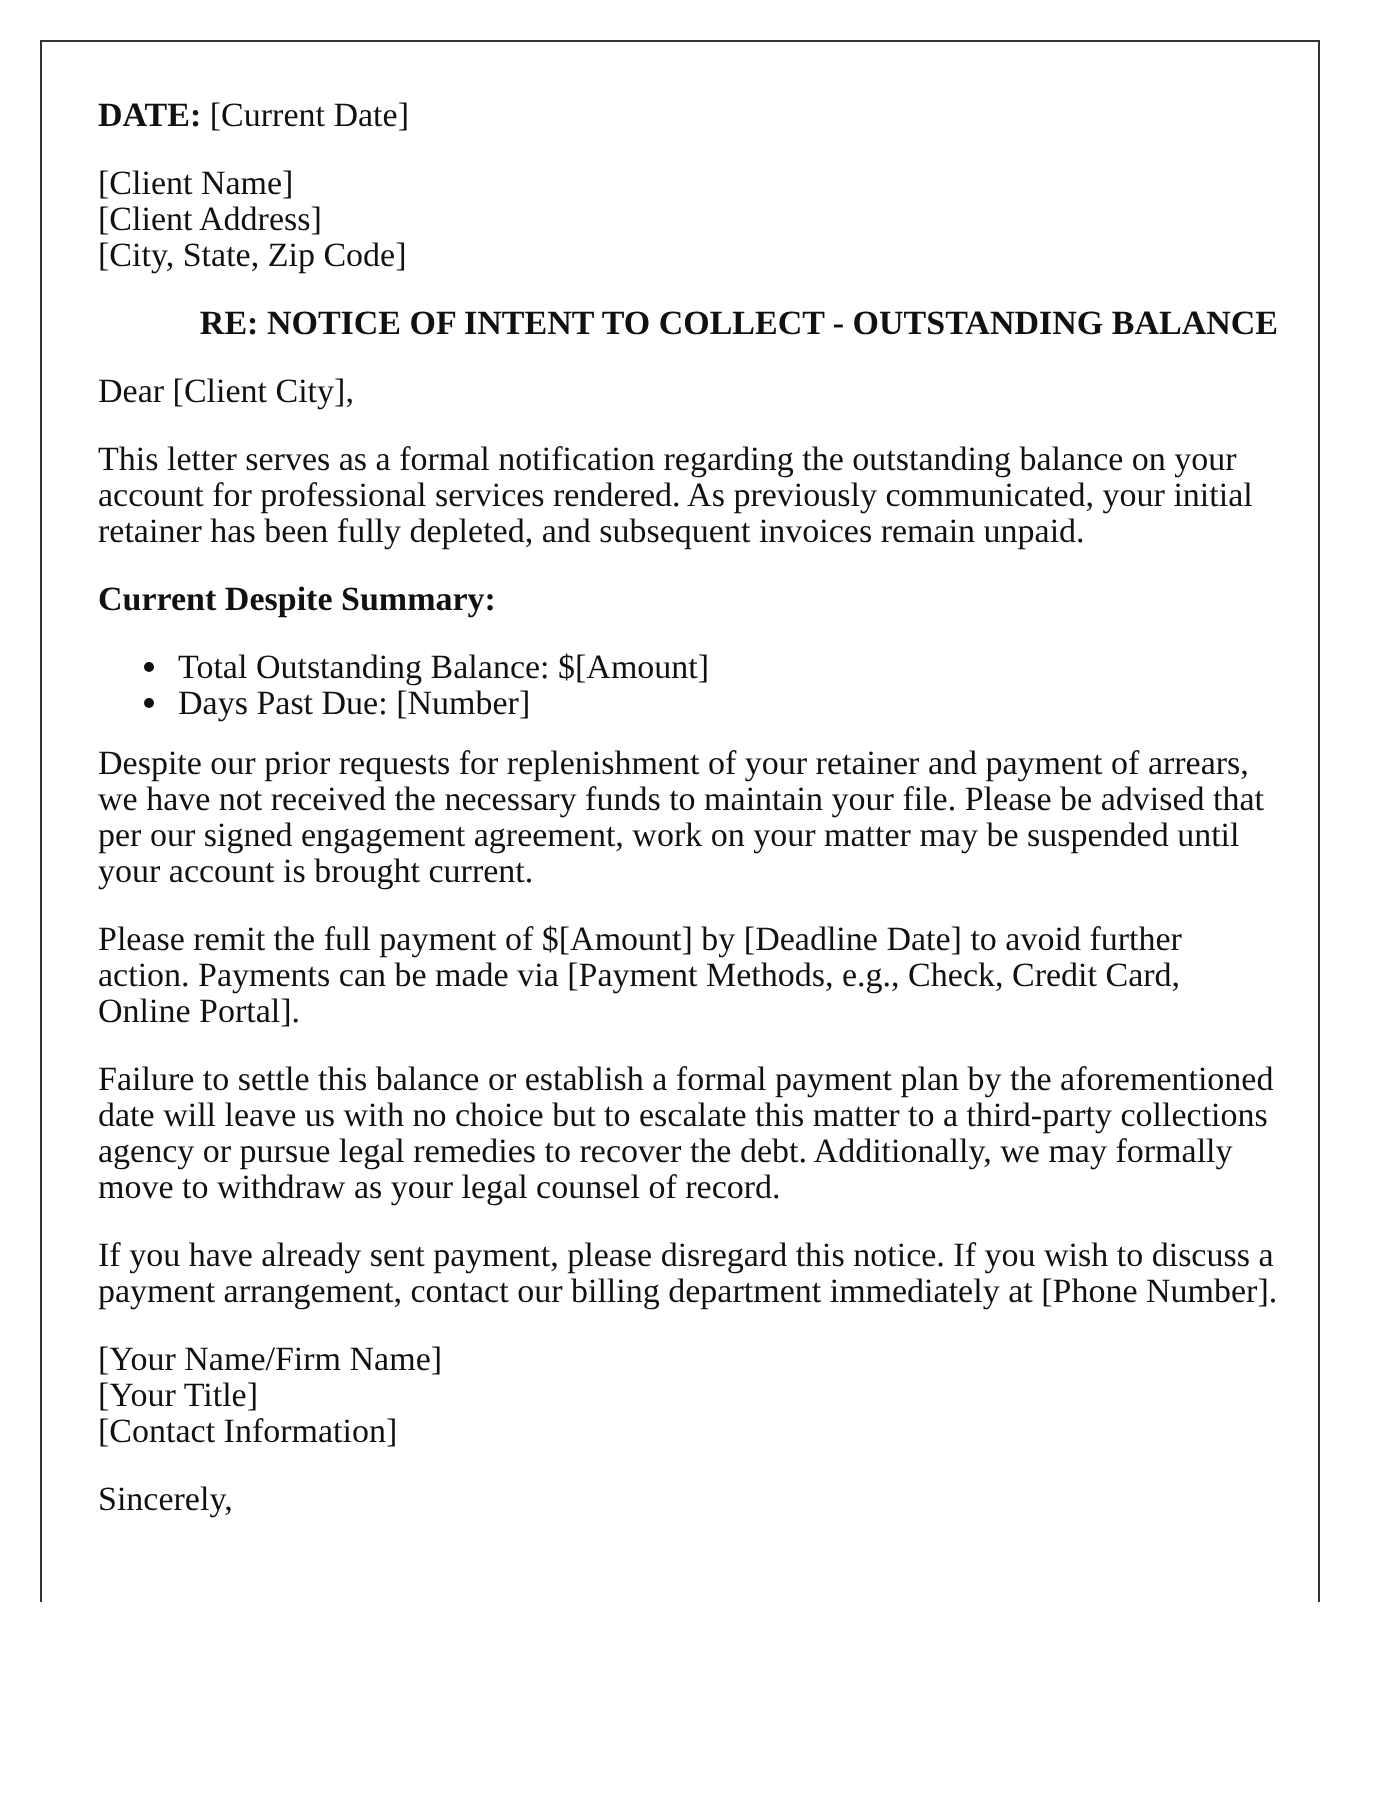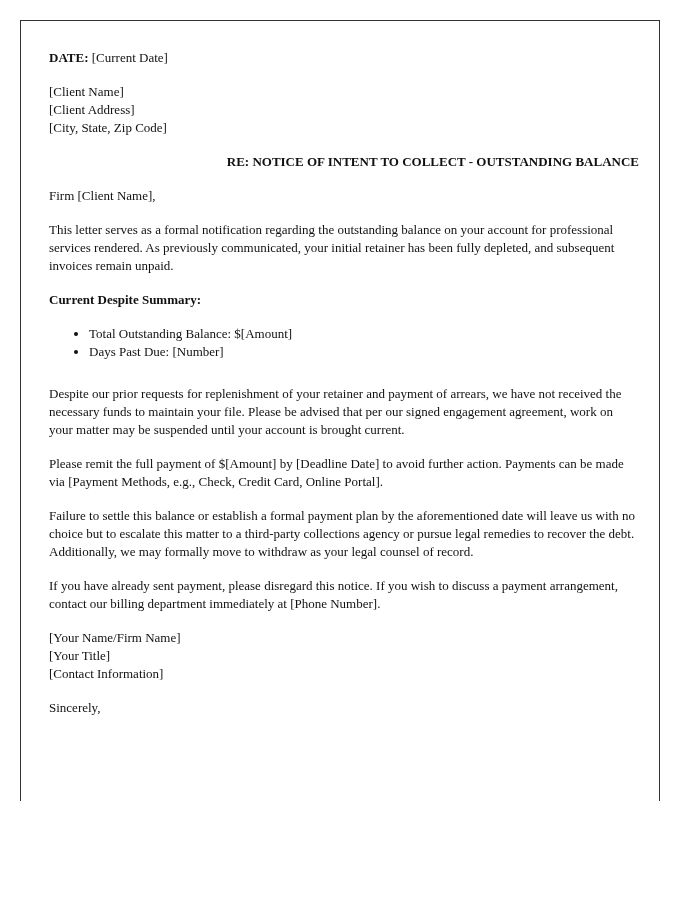--- a/index.html
+++ b/index.html
@@ -24,30 +24,30 @@
       border: 1px solid #333;
       border-bottom: none;
       box-sizing: border-box;
       overflow: hidden;
     }
     .content {
       position: absolute;
       left: 28px;
       top: 28px;
       width: 590px;
-      font-size: 13px;
+      font-size: 17px;
       line-height: 18px;
     }
     .content p {
       margin: 0 0 16px 0;
     }
     .line { display: block; }
     b, .bold { font-weight: bold; }
     ul.summary {
-      margin: 0 0 24px 0;
+      margin: 0 0 12px 0;
       padding-left: 40px;
       list-style: disc;
     }
     ul.summary li { margin: 0; }
     .re { font-weight: bold; margin-bottom: 16px; text-align: right; }
   </style>
 </head>
 <body>
 
 <div class="page">
@@ -59,21 +59,21 @@
     </p>
 
     <p>
       <span class="line">[Client Name]</span>
       <span class="line">[Client Address]</span>
       <span class="line">[City, State, Zip Code]</span>
     </p>
 
     <p class="re">RE: NOTICE OF INTENT TO COLLECT - OUTSTANDING BALANCE</p>
 
-    <p>Firm [Client Name],</p>
+    <p>Dear [Client City],</p>
 
     <p>This letter serves as a formal notification regarding the outstanding balance on your account for professional services rendered. As previously communicated, your initial retainer has been fully depleted, and subsequent invoices remain unpaid.</p>
 
     <p class="bold">Current Despite Summary:</p>
 
     <ul class="summary">
       <li>Total Outstanding Balance: $[Amount]</li>
       <li>Days Past Due: [Number]</li>
     </ul>
 

